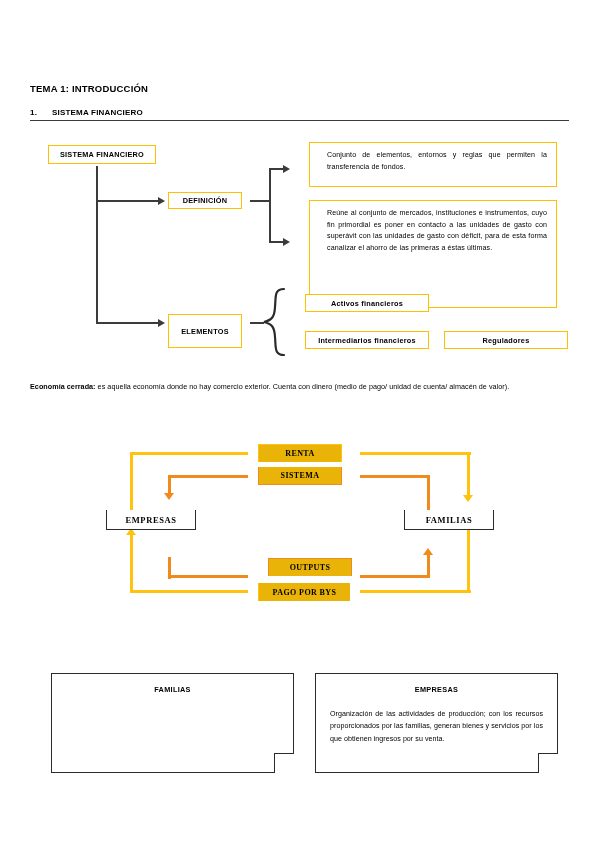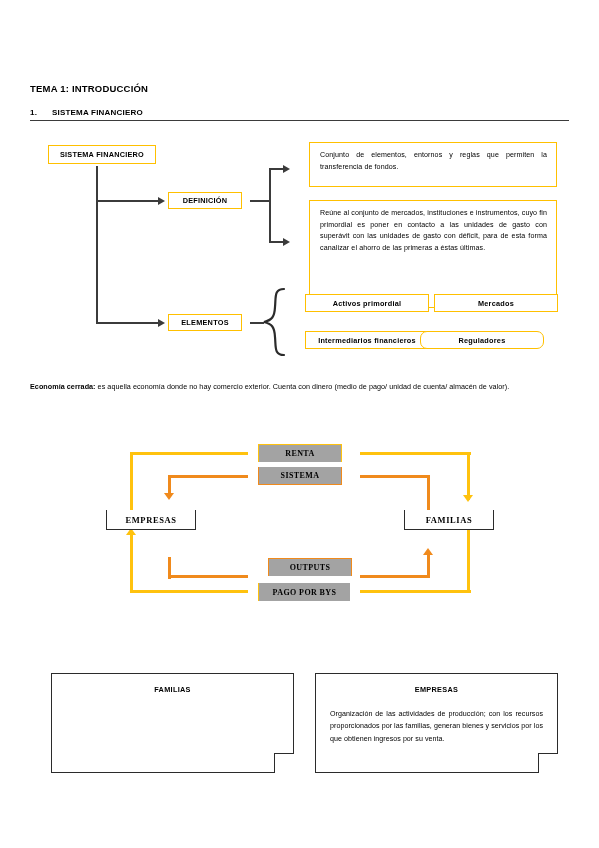--- a/index.html
+++ b/index.html
@@ -48,21 +48,21 @@
     border:1.6px solid #FFC000;
     background:#fff;
     display:flex; align-items:center; justify-content:center;
     text-align:center;
   }
   .ybox.lbl{
     font-size:7.3px; font-weight:bold; letter-spacing:.25px;
   }
   .ybox.para{
     display:block;
-    padding:7px 9px 6px 10px;
+    padding:7px 9px 6px 17px;
     font-size:7.1px;
     line-height:1.65;
     text-align:justify;
     letter-spacing:.1px;
   }
 
   
   .dk{ position:absolute; background:#3b3b3b; }
   .dkv{ width:1.6px; }
   .dkh{ height:1.6px; }
@@ -118,21 +118,21 @@
     border-right:5px solid transparent;
     border-bottom:7px solid #F08A1C;
   }
 
   
   .flbox{
     position:absolute;
     display:flex; align-items:center; justify-content:center;
     font-size:8px; font-weight:bold; letter-spacing:.4px;
     font-family:"Liberation Serif", serif;
-    background:#a3a3a3;
+    background:#eab308;
   }
   .flbox.renta{ border-top:1.5px solid #FFC20E; border-left:1.5px solid #FFC20E; border-right:1.5px solid #FFC20E; }
   .flbox.inputs{ border-bottom:1.5px solid #F08A1C; border-left:1.5px solid #F08A1C; border-right:1.5px solid #F08A1C; }
   .flbox.outputs{ border-top:1.5px solid #F08A1C; border-left:1.5px solid #F08A1C; border-right:1.5px solid #F08A1C; }
   .flbox.pago{ border-left:1.5px solid #FFC20E; }
 
   .entity{
     position:absolute;
     display:flex; align-items:center; justify-content:center;
     font-size:8.5px; font-weight:bold; letter-spacing:.6px;
@@ -184,43 +184,42 @@
 
   <div class="dk dkv" style="left:96px; top:166px; height:157px;"></div>
 
   <div class="dk dkh" style="left:96px; top:200px; width:64px;"></div>
   <div class="arrowR" style="left:158px; top:197px;"></div>
 
   <div class="dk dkh" style="left:96px; top:322px; width:64px;"></div>
   <div class="arrowR" style="left:158px; top:319px;"></div>
 
   <div class="ybox lbl" style="left:168px; top:192px; width:74px; height:17px;">DEFINICIÓN</div>
-  <div class="ybox lbl" style="left:168px; top:314px; width:74px; height:17px;">ELEMENTOS</div>
+  <div class="ybox lbl" style="left:168px; top:314px; width:74px; height:34px;">ELEMENTOS</div>
 
   <div class="dk dkh" style="left:250px; top:200px; width:20px;"></div>
   <div class="dk dkv" style="left:269px; top:168px; height:74px;"></div>
   <div class="dk dkh" style="left:269px; top:168px; width:16px;"></div>
   <div class="arrowR" style="left:283px; top:165px;"></div>
   <div class="dk dkh" style="left:269px; top:241px; width:16px;"></div>
   <div class="arrowR" style="left:283px; top:238px;"></div>
 
   <div class="ybox para" style="left:309px; top:142px; width:248px; height:45px;">Conjunto de elementos, entornos y reglas que permiten la transferencia de fondos.</div>
   <div class="ybox para" style="left:309px; top:200px; width:248px; height:108px;">Reúne al conjunto de mercados, instituciones e instrumentos, cuyo fin primordial es poner en contacto a las unidades de gasto con superávit con las unidades de gasto con déficit, para de esta forma canalizar el ahorro de las primeras a éstas últimas.</div>
 
   <div class="dk dkh" style="left:250px; top:322px; width:14px;"></div>
   <div class="brace" style="left:262px; top:287px;">
     <svg width="24" height="70" viewBox="0 0 24 70">
       <path d="M22 2 C12 2, 14 10, 13 20 C12.5 30, 10 33, 2 35 C10 37, 12.5 40, 13 50 C14 60, 12 68, 22 68" fill="none" stroke="#2b2b2b" stroke-width="2.2" stroke-linecap="round"></path>
     </svg>
   </div>
 
-  <div class="ybox lbl" style="left:305px; top:294px; width:124px; height:18px;">Activos primordial</div>
-  <div class="ybox lbl" style="left:434px; top:294px; width:124px; height:18px;">Mercados</div>
+  <div class="ybox lbl" style="left:305px; top:294px; width:124px; height:18px;">Activos financieros</div>
   <div class="ybox lbl" style="left:305px; top:331px; width:124px; height:18px;">Intermediarios financieros</div>
-  <div class="ybox lbl" style="left:420px; top:331px; width:124px; height:18px;border-radius:7px;">Reguladores</div>
+  <div class="ybox lbl" style="left:444px; top:331px; width:124px; height:18px;">Reguladores</div>
 
   <div class="eco"><b>Economía cerrada:</b><span> es aquella economía donde no hay comercio exterior. Cuenta con dinero (medio de pago/ unidad de cuenta/ almacén de valor).</span></div>
 
   <div class="fl fly flv" style="left:130px; top:452px; height:63px;"></div>
   <div class="fl fly flh" style="left:130px; top:452px; width:118px;"></div>
 
   <div class="fl fly flh" style="left:360px; top:452px; width:111px;"></div>
   <div class="fl fly flv" style="left:467px; top:452px; height:48px;"></div>
   <div class="ar-down-y" style="left:463px; top:495px;"></div>
 

